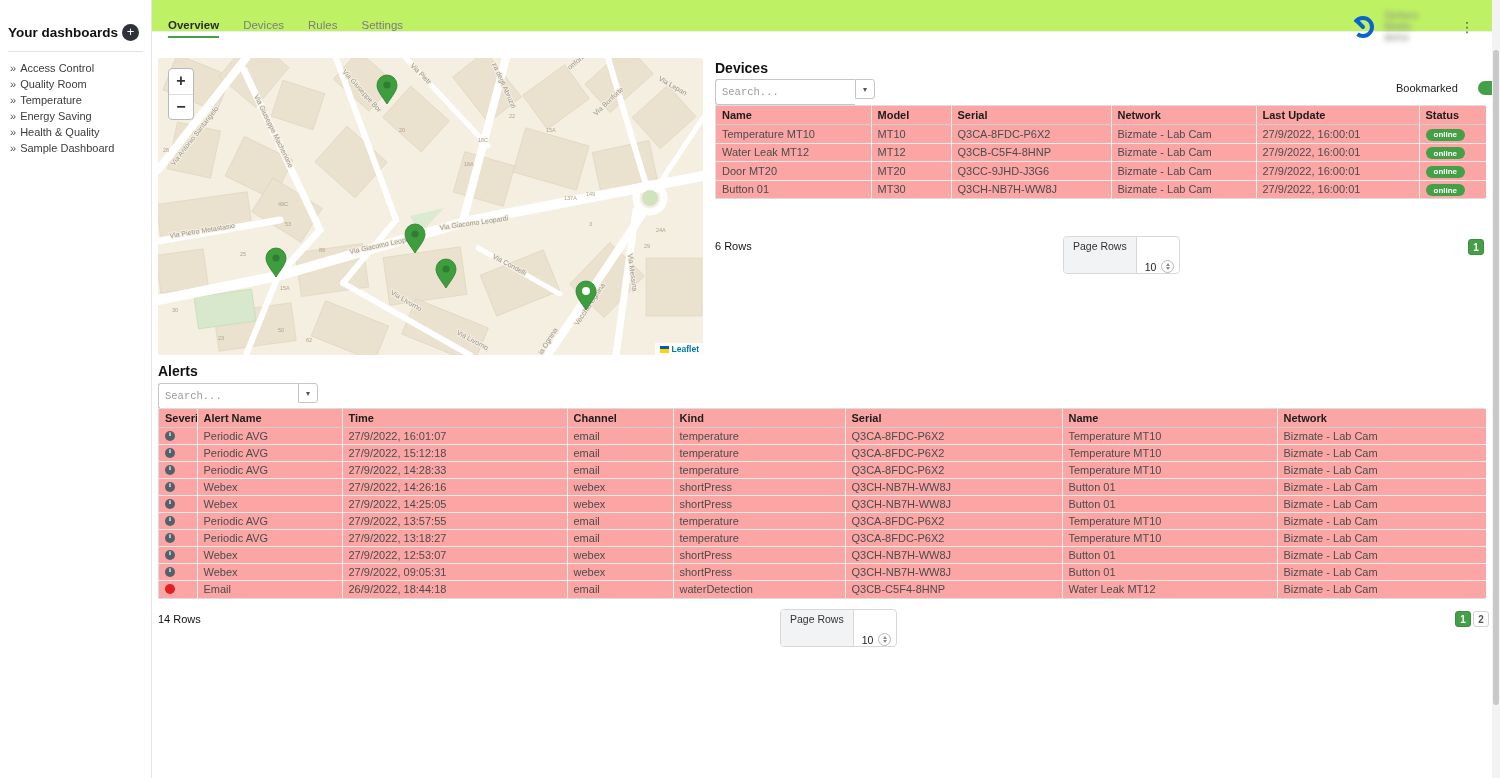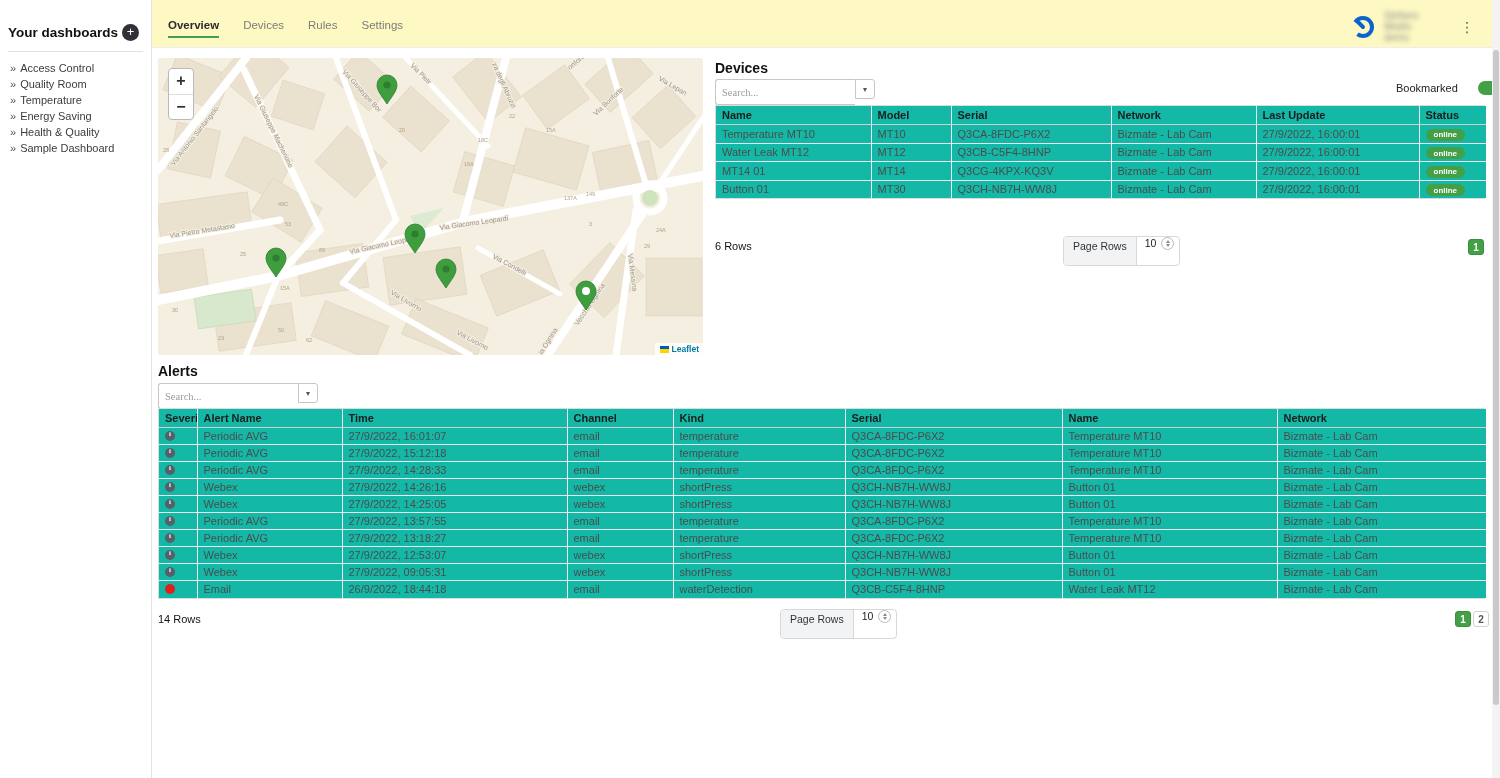--- a/index.html
+++ b/index.html
@@ -11,21 +11,21 @@
   .logo-row { display:flex; align-items:center; gap:7px; padding:11px 0 0 26px; }
   .logo-title { font-size:13px; font-weight:bold; color:#1c1c1c; }
   .dash-head { display:flex; align-items:center; justify-content:space-between; padding:24px 12px 0 8px; }
   .dash-title { font-size:13.5px; font-weight:bold; color:#111; }
   .add-btn { width:17px; height:17px; border-radius:50%; background:#2e3137; color:#fff; font-size:13px; line-height:15px; text-align:center; cursor:pointer; }
   .dash-sep { margin:10px 8px 8px 8px; border-top:1px solid #e2e2e2; }
   .nav-item { display:flex; gap:4px; padding:2px 0 2px 10px; font-size:11px; color:#3c3c3c; cursor:pointer; }
   .nav-item .bullet { color:#555; }
 
   
-  .topbar { position:absolute; left:152px; top:0; width:1340px; height:48px; background:#fef9c3; border-bottom:1px solid #ededed; }
+  .topbar { position:absolute; left:152px; top:0; width:1340px; height:32px; background:#bef264; border-bottom:1px solid #ededed; }
   .tabs { position:absolute; left:16px; top:0; height:48px; display:flex; gap:24px; align-items:center; }
   .tab { cursor:pointer; }
   .tab .tab-label { font-size:11.5px; color:#7c7c7c; padding-bottom:5px; }
   .tab[data-active="true"] .tab-label { color:#2b2b2b; font-weight:bold; border-bottom:2px solid #43a047; }
   .user-area { position:absolute; right:14px; top:10px; display:flex; align-items:center; gap:8px; }
   .user-name { filter:blur(2.5px); color:#8b8b8b; font-size:10px; line-height:11px; width:64px; }
   .kebab { font-size:14px; color:#555; letter-spacing:0; cursor:pointer; padding:0 4px; }
 
   
   .map-wrap { position:absolute; left:158px; top:58px; width:545px; height:297px; border-radius:3px; overflow:hidden; background:#f5efe2; cursor:grab; }
@@ -34,41 +34,41 @@
   .zoomctl .zbtn + .zbtn { border-top:1px solid #ddd; }
   .attrib { position:absolute; right:0; bottom:0; background:rgba(255,255,255,.8); padding:1px 4px 1px 5px; display:flex; align-items:center; gap:3px; z-index:5; }
   .flag { width:9px; height:7px; display:block; }
   .flag .b { display:block; width:9px; height:3.5px; background:#005bbb; }
   .flag .y { display:block; width:9px; height:3.5px; background:#ffd500; }
   .attrib a { font-size:8.5px; color:#0078a8; text-decoration:none; font-weight:bold; }
 
   
   .panel-title { position:absolute; font-size:14px; font-weight:bold; color:#111; }
   .searchbox { position:absolute; display:flex; height:20px; }
-  .searchbox input { width:140px; height:20px; border:1px solid #c6c6c6; border-right:none; border-radius:3px 0 0 3px; font-size:10.5px; padding:12px 6px; color:#333; font-family:Liberation Serif, serif; }
+  .searchbox input { width:140px; height:20px; border:1px solid #c6c6c6; border-right:none; border-radius:3px 0 0 3px; font-size:10.5px; padding:12px 6px; color:#333; font-family:Liberation Mono, monospace; }
   .searchbox input::placeholder { color:#9a9a9a; }
   .searchbox .dd { width:20px; height:20px; border:1px solid #c6c6c6; border-radius:0 3px 3px 0; background:#fff; font-size:8px; color:#555; display:flex; align-items:center; justify-content:center; cursor:pointer; }
   .bookmarked { position:absolute; display:flex; align-items:center; gap:20px; }
   .bookmarked .bk-label { font-size:11px; color:#222; }
   .toggle { width:30px; height:14px; border-radius:7px; background:#43a047; position:relative; cursor:pointer; }
   .toggle::after { content:""; position:absolute; right:1px; top:1px; width:12px; height:12px; border-radius:50%; background:#fff; }
 
-  table { border-collapse:collapse; table-layout:fixed; width:100%; background:#14b8a6; }
+  table { border-collapse:collapse; table-layout:fixed; width:100%; background:#fca5a5; }
   .dtable { position:absolute; border:1px solid #dcdcdc; }
   th { text-align:left; font-size:11px; font-weight:bold; color:#1c1c1c; padding:3px 6px; height:18px; border-bottom:1px solid #cfcfcf; border-left:1px solid #ececec; white-space:nowrap; overflow:hidden; }
   td { font-size:11px; color:#4c4c4c; padding:2px 6px; height:17px; border-top:1px solid #ececec; border-left:1px solid #f0f0f0; white-space:nowrap; overflow:hidden; }
   th:first-child, td:first-child { border-left:none; }
   .badge { display:inline-block; background:#43a047; color:#fff; font-size:8px; font-weight:bold; padding:1.5px 8px; border-radius:8px; }
   .sev { display:inline-block; width:10px; height:10px; border-radius:50%; position:relative; top:1px; }
   .sev[data-sev="info"] { background:#566069; }
   .sev[data-sev="info"]::after { content:"i"; position:absolute; left:0; top:-1px; width:10px; text-align:center; color:#fff; font-size:7px; font-weight:bold; font-family:"Liberation Serif",serif; }
   .sev[data-sev="critical"] { background:#e01f1f; }
 
   .rows-count { position:absolute; font-size:11px; font-weight:normal; color:#111; }
-  .pager { position:absolute; display:flex; align-items:flex-start; border:1px solid #d8d8d8; border-radius:4px; height:30px; background:#fff; overflow:hidden; }
+  .pager { position:absolute; display:flex; align-items:flex-end; border:1px solid #d8d8d8; border-radius:4px; height:38px; background:#fff; overflow:hidden; }
   .pager-label { background:#f1f3f4; padding:0 9px; font-size:10.5px; line-height:19px; color:#333; border-right:1px solid #d8d8d8; height:100%; }
   .pager-value { padding:0 5px 0 8px; font-size:10.5px; color:#222; }
   .spinner { width:13px; height:13px; border:1px solid #b9b9b9; border-radius:50%; display:flex; flex-direction:column; align-items:center; justify-content:center; gap:1px; margin-right:5px; cursor:pointer; }
   .tri-up { width:0; height:0; border-left:2.5px solid transparent; border-right:2.5px solid transparent; border-bottom:3px solid #8a8a8a; }
   .tri-dn { width:0; height:0; border-left:2.5px solid transparent; border-right:2.5px solid transparent; border-top:3px solid #8a8a8a; }
   .pages { position:absolute; display:flex; gap:2px; }
   .page { width:16px; height:16px; border-radius:3px; border:1px solid #d2d2d2; background:#fff; color:#555; font-size:10px; font-weight:bold; display:flex; align-items:center; justify-content:center; cursor:pointer; }
   .page[data-active="true"] { background:#43a047; border-color:#3b8f3f; color:#fff; }
 
   
@@ -325,23 +325,23 @@
           </tr>
           <tr>
             <td>Water Leak MT12</td>
             <td>MT12</td>
             <td>Q3CB-C5F4-8HNP</td>
             <td>Bizmate - Lab Cam</td>
             <td>27/9/2022, 16:00:01</td>
             <td><span class="badge">online</span></td>
           </tr>
           <tr>
-            <td>MT14 01</td>
-            <td>MT14</td>
-            <td>Q3CG-4KPX-KQ3V</td>
+            <td>Door MT20</td>
+            <td>MT20</td>
+            <td>Q3CC-9JHD-J3G6</td>
             <td>Bizmate - Lab Cam</td>
             <td>27/9/2022, 16:00:01</td>
             <td><span class="badge">online</span></td>
           </tr>
           <tr>
             <td>Button 01</td>
             <td>MT30</td>
             <td>Q3CH-NB7H-WW8J</td>
             <td>Bizmate - Lab Cam</td>
             <td>27/9/2022, 16:00:01</td>

